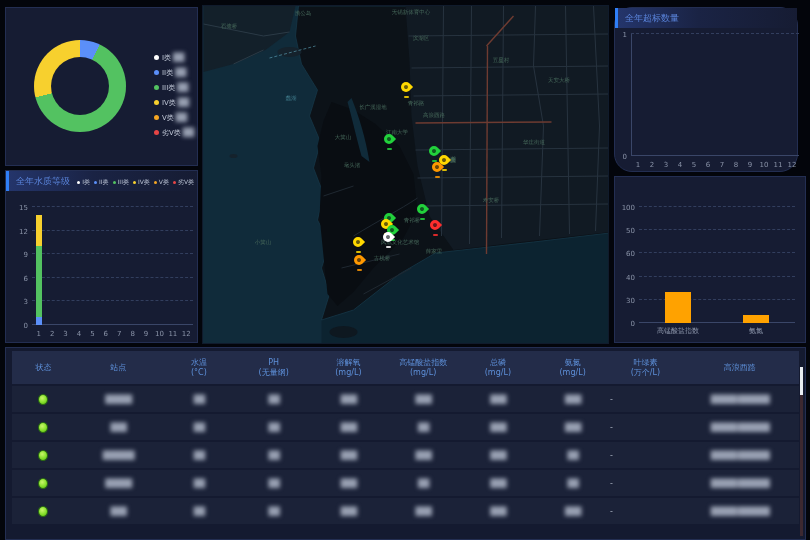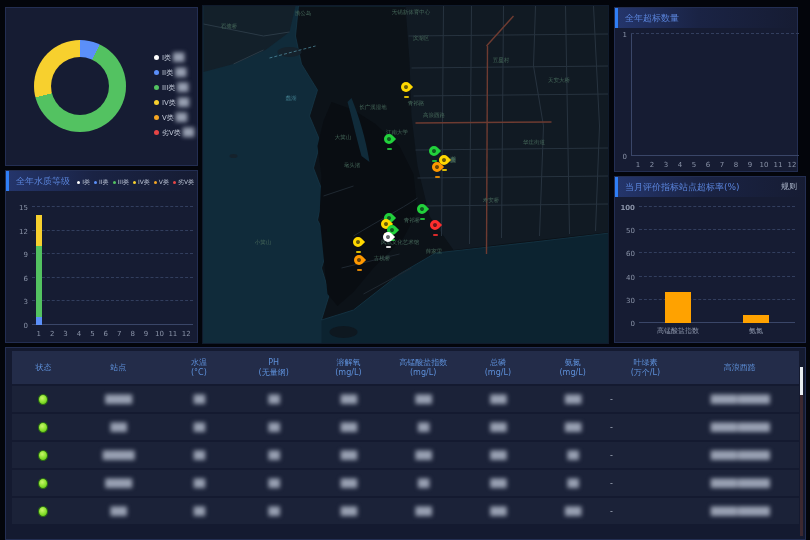--- a/index.html
+++ b/index.html
@@ -22,21 +22,21 @@
   .mini-legend{position:absolute;right:3px;top:7px;display:flex;gap:4px;font-size:6px;color:#b8c0d2;}
   .mini-legend .mi{display:flex;align-items:center;gap:2px;}
   .mini-legend .dot{width:3px;height:3px;margin-right:0;}
   .plot{position:absolute;}
   .gridline{position:absolute;left:0;right:0;border-top:1px dashed #323e5e;height:0;}
   .axisline{position:absolute;background:#3a4668;}
   .ylab{position:absolute;color:#8a93a8;font-size:7px;transform:translateY(-50%);text-align:right;width:16px;}
   .xlab{position:absolute;color:#8a93a8;font-size:7px;transform:translateX(-50%);}
   .barseg{position:absolute;}
   
-  .p-exceed{left:614px;top:7px;width:184px;height:165px;}
+  .p-exceed{left:614px;top:7px;width:184px;height:165px;border-radius:18px;}
   
   .p-rate{left:614px;top:176px;width:192px;height:167px;}
   .vbar{position:absolute;background:#ffa200;}
   
   .map{position:absolute;left:202px;top:5px;width:407px;height:339px;background:#102b3a;overflow:hidden;border:1px solid #101b2c;box-sizing:border-box;}
   .map svg{position:absolute;left:0;top:0;}
   .map-label{position:absolute;color:#46685a;font-size:5.5px;white-space:nowrap;transform:translate(-50%,-50%);}
   .map-label.water{color:#3f7a8a;}
   .map-label.vert{writing-mode:vertical-rl;}
   .pin{position:absolute;width:10px;height:10px;border-radius:50% 50% 50% 0;transform:rotate(-135deg);}
@@ -297,37 +297,33 @@
         <div class="xlab" style="left: 62.5%; bottom: -13px;">8</div>
         <div class="xlab" style="left: 70.8333%; bottom: -13px;">9</div>
         <div class="xlab" style="left: 79.1667%; bottom: -13px;">10</div>
         <div class="xlab" style="left: 87.5%; bottom: -13px;">11</div>
         <div class="xlab" style="left: 95.8333%; bottom: -13px;">12</div>
         <div class="gridline" style="bottom: 100%;"></div>
       </div>
   </section>
 
   <section class="panel p-rate">
-    <div class="phead">
-      <span>当月评价指标站点超标率(%)</span>
-      <span class="rule">规则</span>
-    </div>
     <div class="plot" id="rate-plot" style="left:24px;top:30px;width:156px;height:116px;">
         <div class="axisline" style="left: 0px; right: 0px; bottom: 0px; height: 1px;"></div>
         <div class="ylab" style="left: -20px; bottom: calc(0% - 1px); transform: translateY(50%);">0</div>
         <div class="gridline" style="bottom: 20%;"></div>
         <div class="ylab" style="left: -20px; bottom: calc(20% - 1px); transform: translateY(50%);">30</div>
         <div class="gridline" style="bottom: 40%;"></div>
         <div class="ylab" style="left: -20px; bottom: calc(40% - 1px); transform: translateY(50%);">40</div>
         <div class="gridline" style="bottom: 60%;"></div>
         <div class="ylab" style="left: -20px; bottom: calc(60% - 1px); transform: translateY(50%);">60</div>
         <div class="gridline" style="bottom: 80%;"></div>
         <div class="ylab" style="left: -20px; bottom: calc(80% - 1px); transform: translateY(50%);">50</div>
         <div class="gridline" style="bottom: 100%;"></div>
-        <div class="ylab" style="left: -20px; bottom: calc(100% - 1px); transform: translateY(50%); font-weight: bold;">100</div>
+        <div class="ylab" style="left: -20px; bottom: calc(100% - 1px); transform: translateY(50%);">100</div>
         <div class="vbar" style="width: 26px; left: calc(25% - 13px); bottom: 0px; height: 27%; background: rgb(255, 162, 0);"></div>
         <div class="xlab" style="left: 25%; bottom: -13px;">高锰酸盐指数</div>
         <div class="vbar" style="width: 26px; left: calc(75% - 13px); bottom: 0px; height: 7%; background: rgb(255, 162, 0);"></div>
         <div class="xlab" style="left: 75%; bottom: -13px;">氨氮</div>
       </div>
   </section>
 
   <section class="panel p-table">
     <div class="thead" id="thead">
         <div class="th c0">

